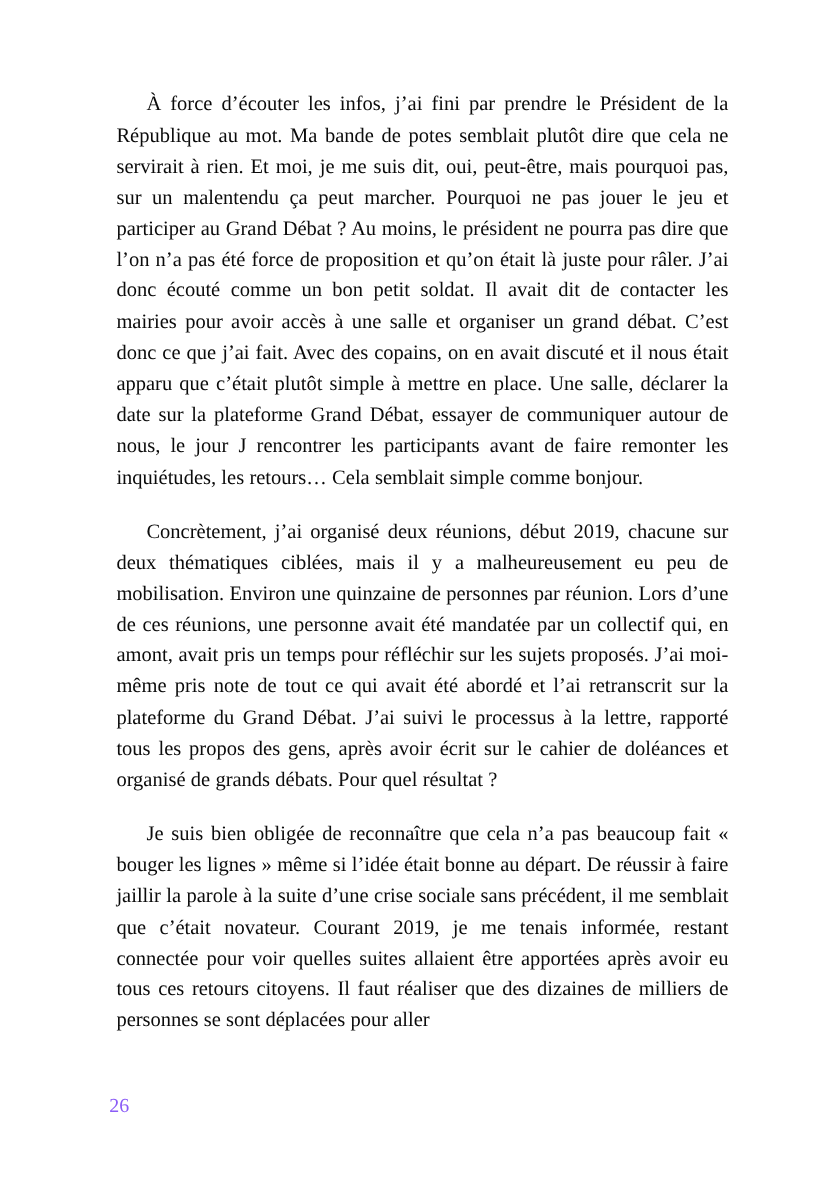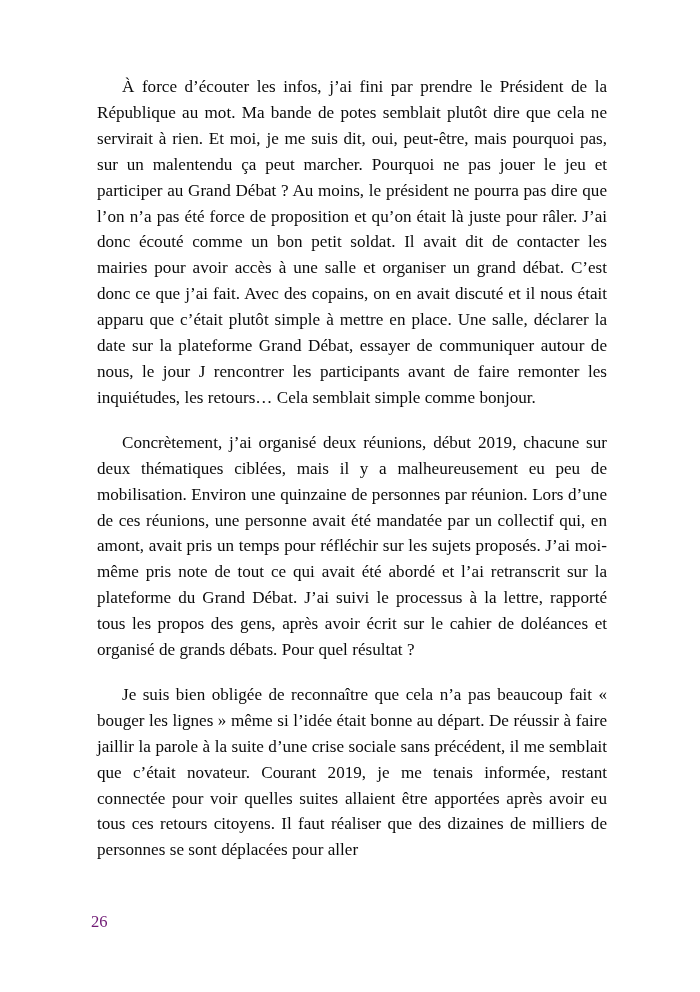--- a/index.html
+++ b/index.html
@@ -38,21 +38,21 @@
   .para + .para {
     margin-top: 19px;
     font-family: Liberation Serif, serif;
   }
   .page-number {
     position: absolute;
     left: 91px;
     top: 912px;
     font-size: 16.6px;
     line-height: 20px;
-    color: #701a75;
+    color: #8b5cf6;
     font-family: "Liberation Serif", "DejaVu Serif", serif;
   }
 </style>
 </head>
 <body>
 
 <div class="page">
 
   <div class="text-block">
     <p class="para">À force d’écouter les infos, j’ai fini par prendre le Président de la République au mot. Ma bande de potes semblait plutôt dire que cela ne servirait à rien. Et moi, je me suis dit, oui, peut-être, mais pourquoi pas, sur un malentendu ça peut marcher. Pourquoi ne pas jouer le jeu et participer au Grand Débat ? Au moins, le président ne pourra pas dire que l’on n’a pas été force de proposition et qu’on était là juste pour râler. J’ai donc écouté comme un bon petit soldat. Il avait dit de contacter les mairies pour avoir accès à une salle et organiser un grand débat. C’est donc ce que j’ai fait. Avec des copains, on en avait discuté et il nous était apparu que c’était plutôt simple à mettre en place. Une salle, déclarer la date sur la plateforme Grand Débat, essayer de communiquer autour de nous, le jour J rencontrer les participants avant de faire remonter les inquiétudes, les retours… Cela semblait simple comme bonjour.</p>

